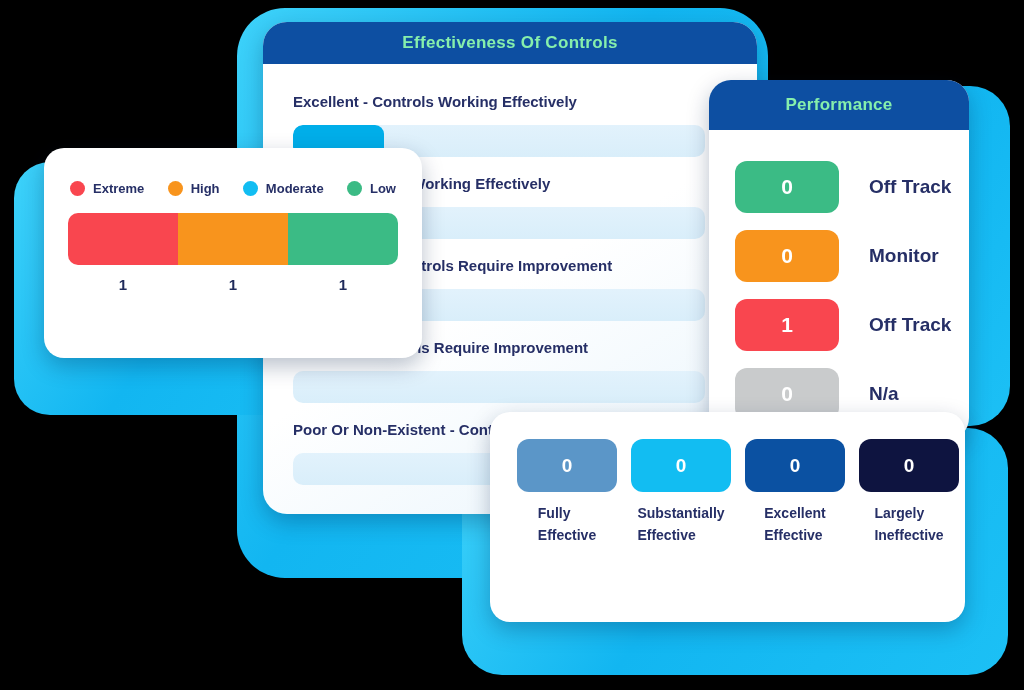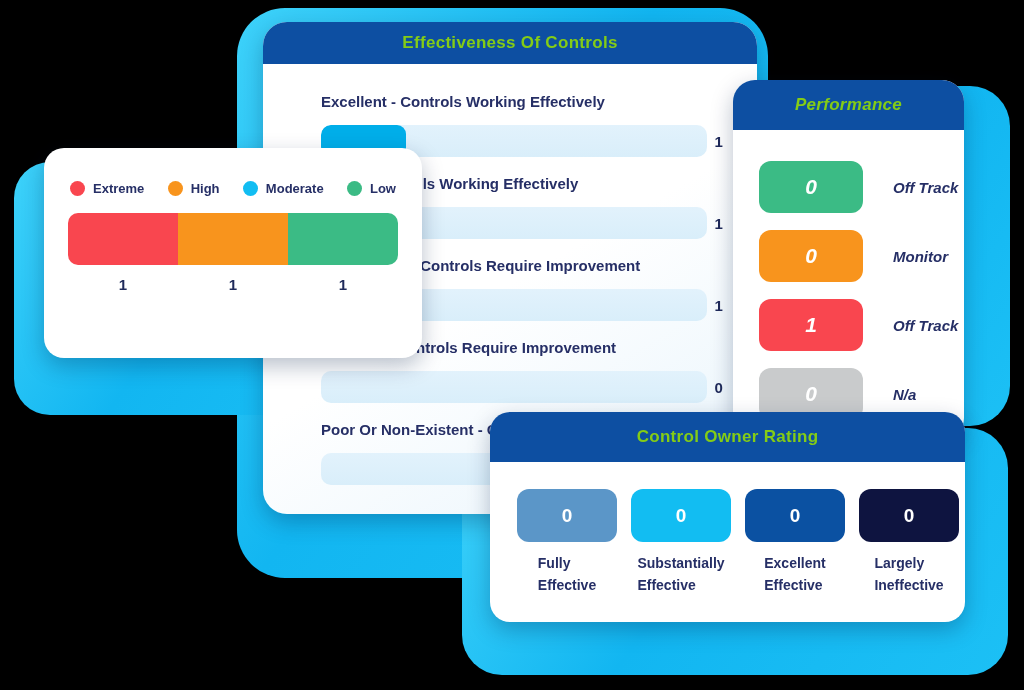--- a/index.html
+++ b/index.html
@@ -9,40 +9,40 @@
   
   .frame{position:absolute;background:linear-gradient(125deg,#3ed2fa 0%,#12b6f1 45%,#1cc0f5 100%);}
   .eff-frame{left:237px;top:8px;width:531px;height:570px;border-radius:48px;z-index:1;}
   .rating-frame{left:14px;top:162px;width:420px;height:253px;border-radius:36px;z-index:2;}
   .perf-frame{left:745px;top:86px;width:265px;height:340px;border-radius:40px;z-index:3;}
   .control-frame{left:462px;top:428px;width:546px;height:247px;border-radius:40px;z-index:9;}
 
   
   .card{position:absolute;background:#fff;box-shadow:0 8px 22px rgba(5,30,70,.28);}
   .card header{display:flex;align-items:center;justify-content:center;}
-  .card-title{margin:0;color:#84cc16;font-size:17px;font-weight:700;letter-spacing:.3px;}
+  .card-title{margin:0;color:#86efac;font-size:17px;font-weight:700;letter-spacing:.3px;}
 
   .eff-card{left:263px;top:22px;width:494px;height:492px;border-radius:24px;z-index:10;
             background:linear-gradient(150deg,#ffffff 52%,#e7f4fc 100%);}
   .eff-card header{height:42px;border-radius:24px 24px 0 0;background:#0d4fa2;}
   .eff-body{padding:29px 22px 0 30px;}
-  .eff-row{margin-bottom:18px;margin-left:28px;}
+  .eff-row{margin-bottom:18px;}
   .eff-label{font-size:15px;font-weight:700;color:#262f66;line-height:18px;margin-bottom:14px;white-space:nowrap;}
   .eff-barline{display:flex;align-items:center;}
   .eff-track{width:414px;height:32px;border-radius:10px;background:linear-gradient(#e2f2fc,#d9eefa);position:relative;overflow:hidden;}
   .eff-fill{height:32px;border-radius:9px;background:#00aee9;}
   .eff-value{width:22px;padding-left:8px;font-size:15px;font-weight:700;color:#1f2a5a;text-align:left;}
 
-  .perf-card{left:733px;top:80px;width:231px;height:360px;border-radius:22px;z-index:11;font-style:italic;}
+  .perf-card{left:709px;top:80px;width:260px;height:360px;border-radius:22px;z-index:11;}
   .perf-card header{height:50px;border-radius:22px 22px 0 0;background:#0d4fa2;}
   .perf-body{padding-top:31px;}
   .perf-row{display:flex;align-items:center;margin:0 0 17px 26px;}
   .stat-box{width:104px;height:52px;border-radius:12px;display:flex;align-items:center;justify-content:center;
             color:#fff;font-size:21px;font-weight:700;}
-  .perf-label{margin-left:30px;font-size:15px;font-weight:700;color:#262f66;white-space:nowrap;}
+  .perf-label{margin-left:30px;font-size:19px;font-weight:700;color:#262f66;white-space:nowrap;}
 
   .rating-card{left:44px;top:148px;width:378px;height:210px;border-radius:20px;z-index:20;}
   .rating-card header{height:52px;border-radius:20px 20px 0 0;background:#0d4fa2;}
   .legend{display:flex;justify-content:space-between;align-items:center;padding:0 26px;margin-top:33px;}
   .legend-item{display:flex;align-items:center;}
   .legend-dot{width:15px;height:15px;border-radius:50%;margin-right:8px;}
   .legend-label{font-size:13px;font-weight:700;color:#262f66;}
   .stack-bar{display:flex;margin:17px 24px 0 24px;height:52px;}
   .seg{flex:1;}
   .seg:first-child{border-radius:10px 0 0 10px;}
@@ -179,23 +179,20 @@
       <div class="seg" style="background: rgb(59, 187, 133);"></div>
     </div>
     <div class="stack-counts">
       <div class="stack-count">1</div>
       <div class="stack-count">1</div>
       <div class="stack-count">1</div>
     </div>
   </section>
 
   <section class="card control-card">
-    <header>
-      <h2 class="card-title">Control Owner Rating</h2>
-    </header>
     <div class="control-row">
       <div class="control-col">
         <div class="control-box" style="background: rgb(91, 150, 200);">
             <span>0</span>
           </div>
         <div class="control-label">
           <div>Fully</div>
           <div>Effective</div>
         </div>
       </div>

